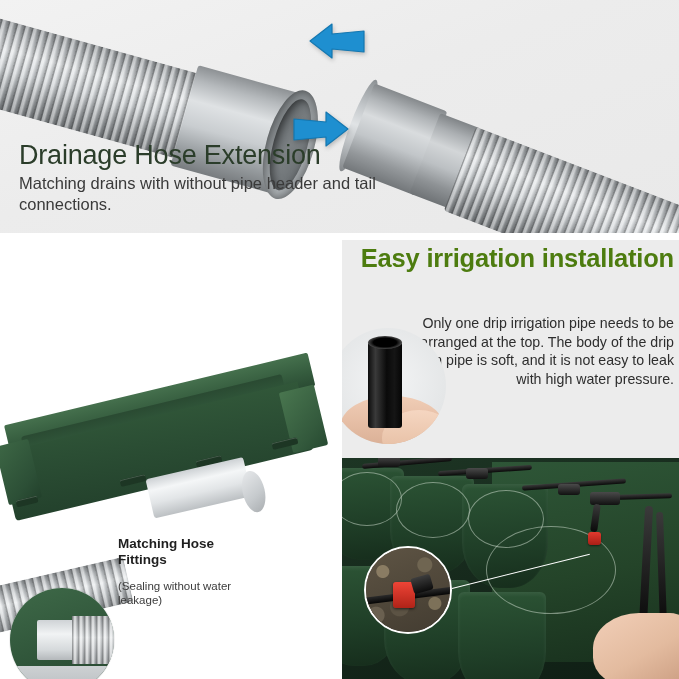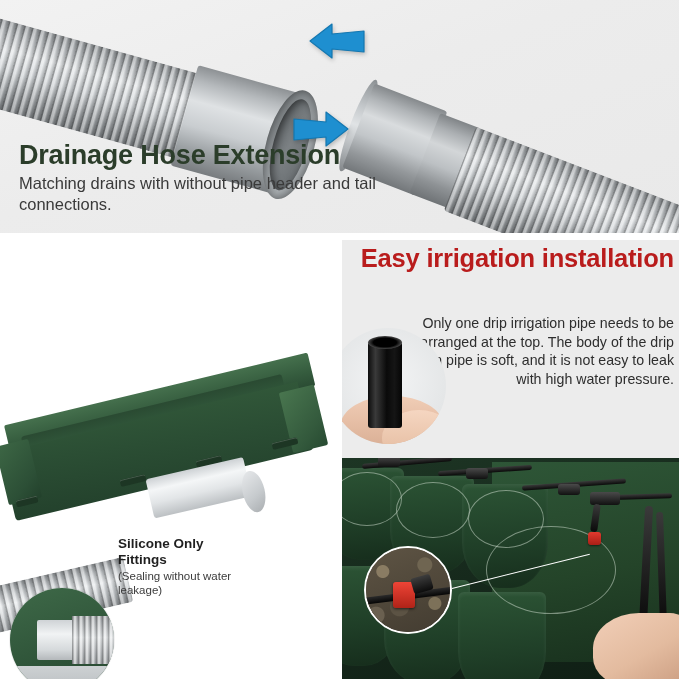--- a/index.html
+++ b/index.html
@@ -73,21 +73,21 @@
   }
   #hoseR { left: 118px; top: 24px; width: 300px; height: 90px; }
 
   
   .arrow { position: absolute; width: 0; height: 0; }
   .arrow svg { display: block; filter: drop-shadow(1px 2px 2px rgba(0,0,0,.22)); }
 
   
   #hero-text { position: absolute; left: 19px; top: 140px; width: 420px; }
   #hero-title {
-    font-size: 27px; font-weight: bold; color: #2b3d2a;
+    font-size: 27px; font-weight: normal; color: #2b3d2a;
     letter-spacing: -.2px; line-height: 1.12;
   }
   #hero-sub {
     margin-top: 3px; font-size: 16.5px; color: #3a3a3a; line-height: 1.28;
   }
 
   
   #div-h { position: absolute; left: 0; top: 233px; width: 679px; height: 7px; background: #ffffff; }
   #div-v { position: absolute; left: 334px; top: 233px; width: 8px; height: 446px; background: #ffffff; }
 
@@ -181,31 +181,31 @@
   #co1 .cl-rib { position: absolute; left: 62px; top: 28px; width: 42px; height: 48px;
          background: repeating-linear-gradient(90deg,
             rgba(0,0,0,.25) 0 1px, rgba(255,255,255,.5) 2px 4px, rgba(0,0,0,.1) 5px 6px),
             linear-gradient(180deg,#9da1a4,#e2e5e7 45%,#9da1a4); }
   #co1 .cl-base { position: absolute; left: 0; bottom: 0; width: 104px; height: 26px;
          background: linear-gradient(180deg,#cdd1d3,#b9bdc0); }
 
   
   .lbl { position: absolute; color: #1f1f1f; }
   #lbl1 { left: 118px; top: 296px; width: 135px; font-size: 13.5px; font-weight: bold; line-height: 1.22; }
-  #lbl1-sub { margin-top: 1px; font-size: 11.5px; font-weight: normal; color: #3c3c3c; line-height: 1.2; }
+  #lbl1-sub { margin-top: 11px; font-size: 11.5px; font-weight: normal; color: #3c3c3c; line-height: 1.2; }
 
   
   #panel-br {
     position: absolute; left: 342px; top: 240px; width: 337px; height: 439px;
     background: #ececec; overflow: hidden;
   }
   #br-title {
     position: absolute; left: 14px; top: 4px; width: 318px;
     text-align: right; font-size: 25.5px; font-weight: bold;
-    color: #b91c1c; line-height: 1.14; letter-spacing: -.2px;
+    color: #4d7c0f; line-height: 1.14; letter-spacing: -.2px;
   }
   #br-body {
     position: absolute; left: 22px; top: 74px; width: 310px;
     text-align: right; font-size: 14.2px; color: #2e2e2e; line-height: 1.32;
   }
 
   
   #pipe-vignette {
     position: absolute; left: -12px; top: 88px; width: 116px; height: 116px;
     border-radius: 50%; overflow: hidden;
@@ -370,21 +370,21 @@
     <div id="bl-hose"></div>
 
     <div id="co1" class="callout">
       <div class="cl-green"></div>
       <div class="cl-cut"></div>
       <div class="cl-rib"></div>
       <div class="cl-base"></div>
     </div>
 
     <div id="lbl1" class="lbl">
-      <div>Silicone Only Fittings</div>
+      <div>Matching Hose Fittings</div>
       <div id="lbl1-sub">(Sealing without water leakage)</div>
     </div>
 
   </div>
 
   <div id="panel-br">
 
     <div id="br-title">Easy irrigation installation</div>
     <div id="br-body">Only one drip irrigation pipe needs to be arranged at the top. The body of the drip irrigation pipe is soft, and it is not easy to leak with high water pressure.</div>
 

